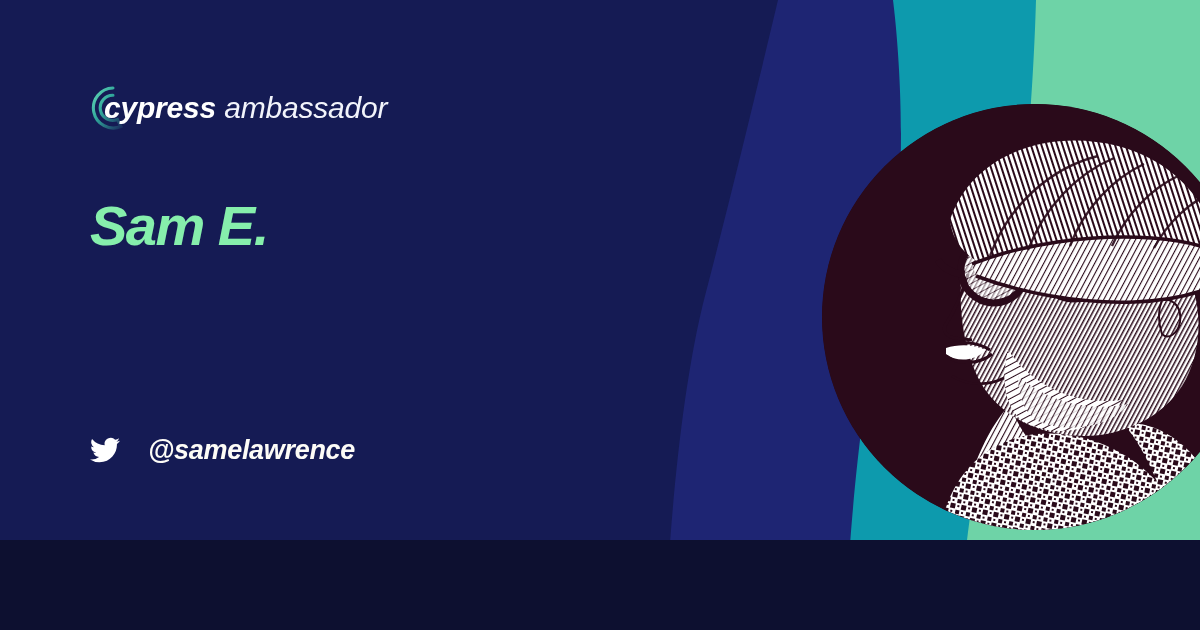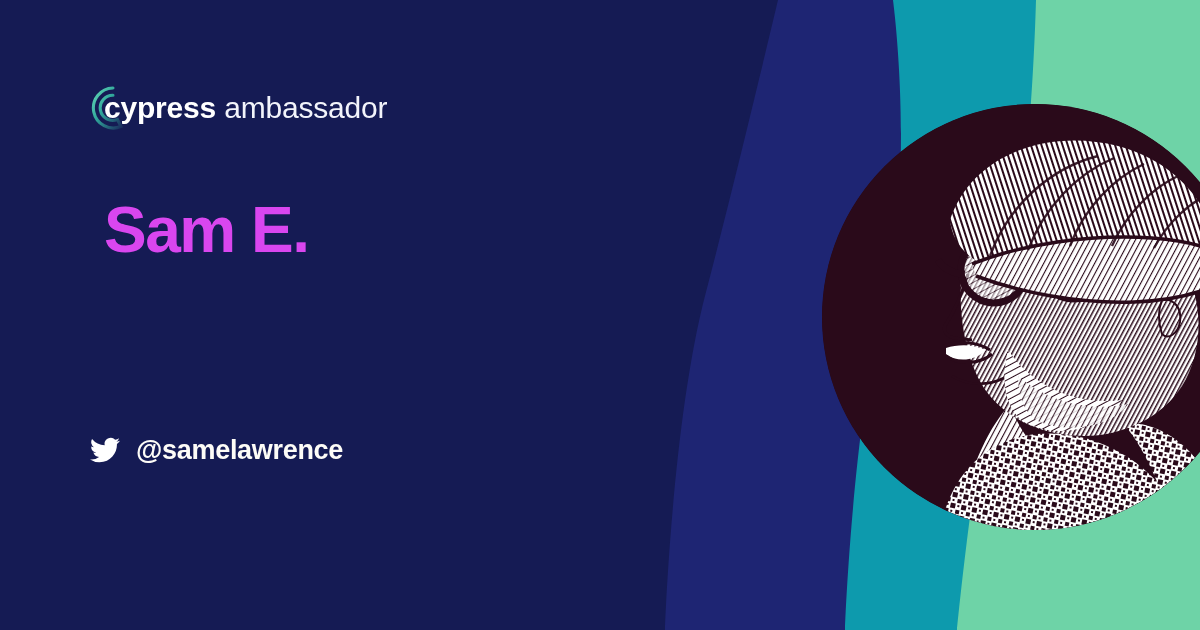--- a/index.html
+++ b/index.html
@@ -8,23 +8,24 @@
     padding: 0;
     background: #0d1030;
   }
   body {
     font-family: "Liberation Sans", sans-serif;
   }
 
   #card {
     position: relative;
     width: 1200px;
-    height: 630px;
+    height: 540px;
     overflow: hidden;
     background: #151B54;
+    font-style: italic;
   }
 
   
   #bands {
     position: absolute;
     top: 0;
     left: 0;
     width: 1200px;
     height: 630px;
     display: block;
@@ -86,25 +87,25 @@
     font-weight: 700;
   }
   .brand-light {
     font-weight: 400;
     color: #f2f4fb;
   }
 
   
   #name {
     position: absolute;
-    left: 104px;
+    left: 90px;
     top: 196px;
     width: 560px;
-    color: #d946ef;
-    font-size: 64px;
+    color: #86efac;
+    font-size: 56px;
     font-weight: 700;
     line-height: 1.08;
     letter-spacing: -1.5px;
   }
   .name-line {
     display: block;
   }
 
   
   #handle {
@@ -115,21 +116,21 @@
     align-items: center;
     height: 36px;
   }
   #twitter-icon {
     width: 30px;
     height: 30px;
     display: block;
     flex: 0 0 auto;
   }
   #handle-text {
-    margin-left: 16px;
+    margin-left: 28px;
     color: #FDFCF7;
     font-size: 27px;
     font-weight: 700;
     letter-spacing: -0.3px;
     line-height: 1;
     white-space: nowrap;
   }
 </style>
 </head>
 <body>

